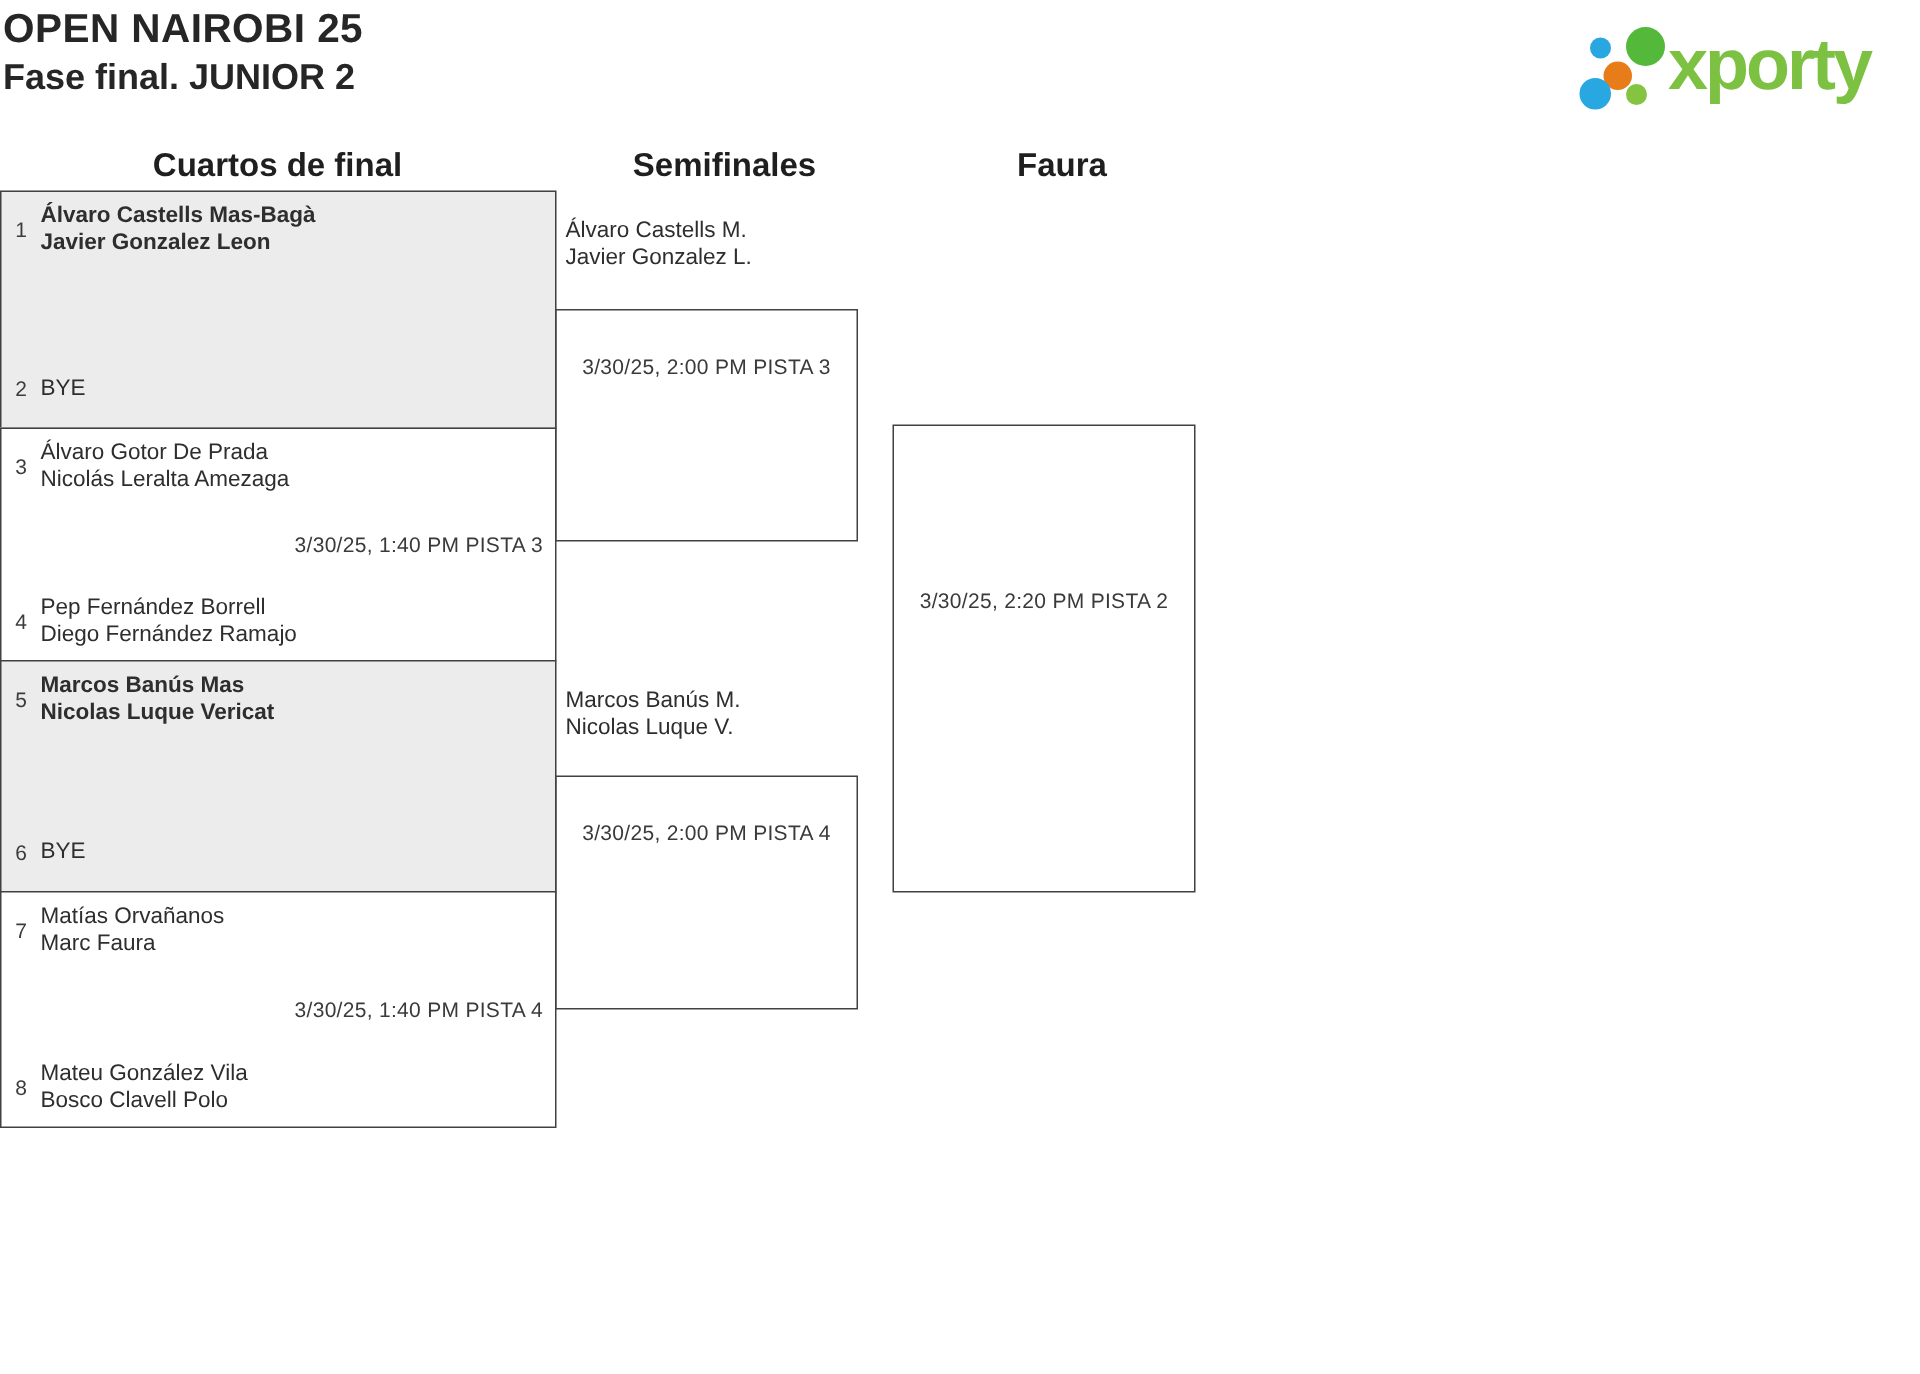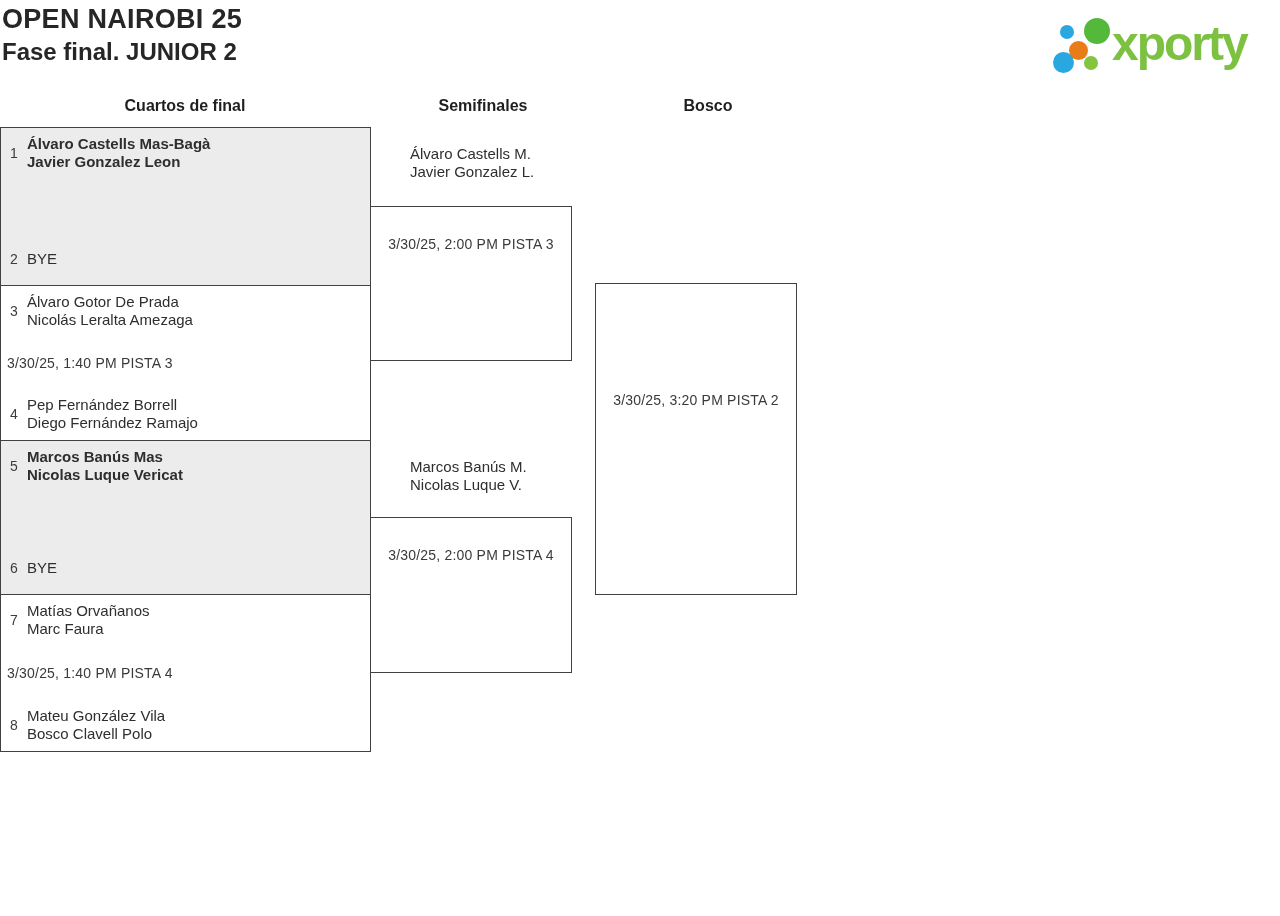--- a/index.html
+++ b/index.html
@@ -20,21 +20,21 @@
   .dot.green-large { left:34px; top:4px;  width:26px; height:26px; background:#54b93a; }
   .dot.orange     { left:19px; top:27px; width:19px; height:19px; background:#e87c18; }
   .dot.blue-large { left:3px;  top:38px; width:21px; height:21px; background:#29a7e1; }
   .dot.green-small{ left:34px; top:42px; width:14px; height:14px; background:#85c441; }
   .wordmark {
     position:absolute; left:62px; top:-2px; font-size:48px; line-height:64px;
     font-weight:bold; letter-spacing:-2px; color:#7dc142;
   }
 
   
-  .round-header { position:absolute; top:97px; text-align:center; font-size:16px; font-weight:bold; color:#1f1f1f; }
+  .round-header { position:absolute; top:97px; text-align:center; font-size:22px; font-weight:bold; color:#1f1f1f; }
   #rh-qf { left:0;     width:370px; }
   #rh-sf { left:370px; width:226px; }
   #rh-f  { left:595px; width:226px; }
 
   
   .qf-column { position:absolute; left:0; top:127px; width:371px; }
   .qf-box {
     box-sizing:border-box; border:1px solid #414141; background:#ffffff;
     display:flex; flex-direction:column; padding:7px 8px 8px 6px;
   }
@@ -44,59 +44,59 @@
   .qf-box:nth-child(3) { height:155px; }
   .qf-box:nth-child(4) { height:158px; }
   .qf-box.gray { background:#ececec; }
 
   .team-row { display:flex; align-items:center; }
   .team-row.bottom { min-height:36px; }
   .seed { width:14px; margin-right:6px; flex-shrink:0; text-align:center; font-size:14px; color:#3c3c3c; }
   .team-names { font-size:15px; line-height:18px; color:#2e2e2e; }
   .team-names .pl { display:block; }
   .team-names.bold { font-weight:bold; }
-  .mid { flex:1; display:flex; align-items:center; justify-content:flex-start; }
+  .mid { flex:1; display:flex; align-items:center; justify-content:flex-end; }
   .match-info { font-size:14px; color:#3a3a3a; letter-spacing:.2px; }
 
   
   .match-box {
     position:absolute; box-sizing:border-box; border:1px solid #414141;
     width:202px; text-align:center; background:transparent;
   }
   #sf1-box { left:370px; top:206px; height:155px; }
   #sf2-box { left:370px; top:517px; height:156px; }
   #final-box { left:595px; top:283px; height:312px; }
   .match-box .match-info { display:block; margin-top:29px; }
   #final-box .match-info { margin-top:108px; }
 
   .adv-names { position:absolute; left:377px; font-size:15px; line-height:18px; color:#2e2e2e; }
   #adv-sf1 { top:145px; }
   #adv-sf2 { top:458px; }
-  .adv-names .pl { display:block;margin-left:33px; }
+  .adv-names .pl { display:block; }
 </style>
 </head>
 <body>
 
 <div class="title">
   <div class="l1">OPEN NAIROBI 25</div>
   <div class="l2">Fase final. JUNIOR 2</div>
 </div>
 
 <div class="logo">
   <span class="dot blue-small"></span>
   <span class="dot green-large"></span>
   <span class="dot orange"></span>
   <span class="dot blue-large"></span>
   <span class="dot green-small"></span>
   <span class="wordmark">xporty</span>
 </div>
 
 <div class="round-header" id="rh-qf">Cuartos de final</div>
 <div class="round-header" id="rh-sf">Semifinales</div>
-<div class="round-header" id="rh-f">Bosco</div>
+<div class="round-header" id="rh-f">Faura</div>
 
 <div class="qf-column">
 
   <div class="qf-box gray">
     <div class="team-row top">
       <span class="seed">1</span>
       <span class="team-names bold">
         <span class="pl">Álvaro Castells Mas-Bagà</span>
         <span class="pl">Javier Gonzalez Leon</span>
       </span>
@@ -183,14 +183,14 @@
 
 <div class="adv-names" id="adv-sf2">
   <span class="pl">Marcos Banús M.</span>
   <span class="pl">Nicolas Luque V.</span>
 </div>
 <div class="match-box" id="sf2-box">
   <span class="match-info">3/30/25, 2:00 PM PISTA 4</span>
 </div>
 
 <div class="match-box" id="final-box">
-  <span class="match-info">3/30/25, 3:20 PM PISTA 2</span>
+  <span class="match-info">3/30/25, 2:20 PM PISTA 2</span>
 </div>
 
 </body></html>

